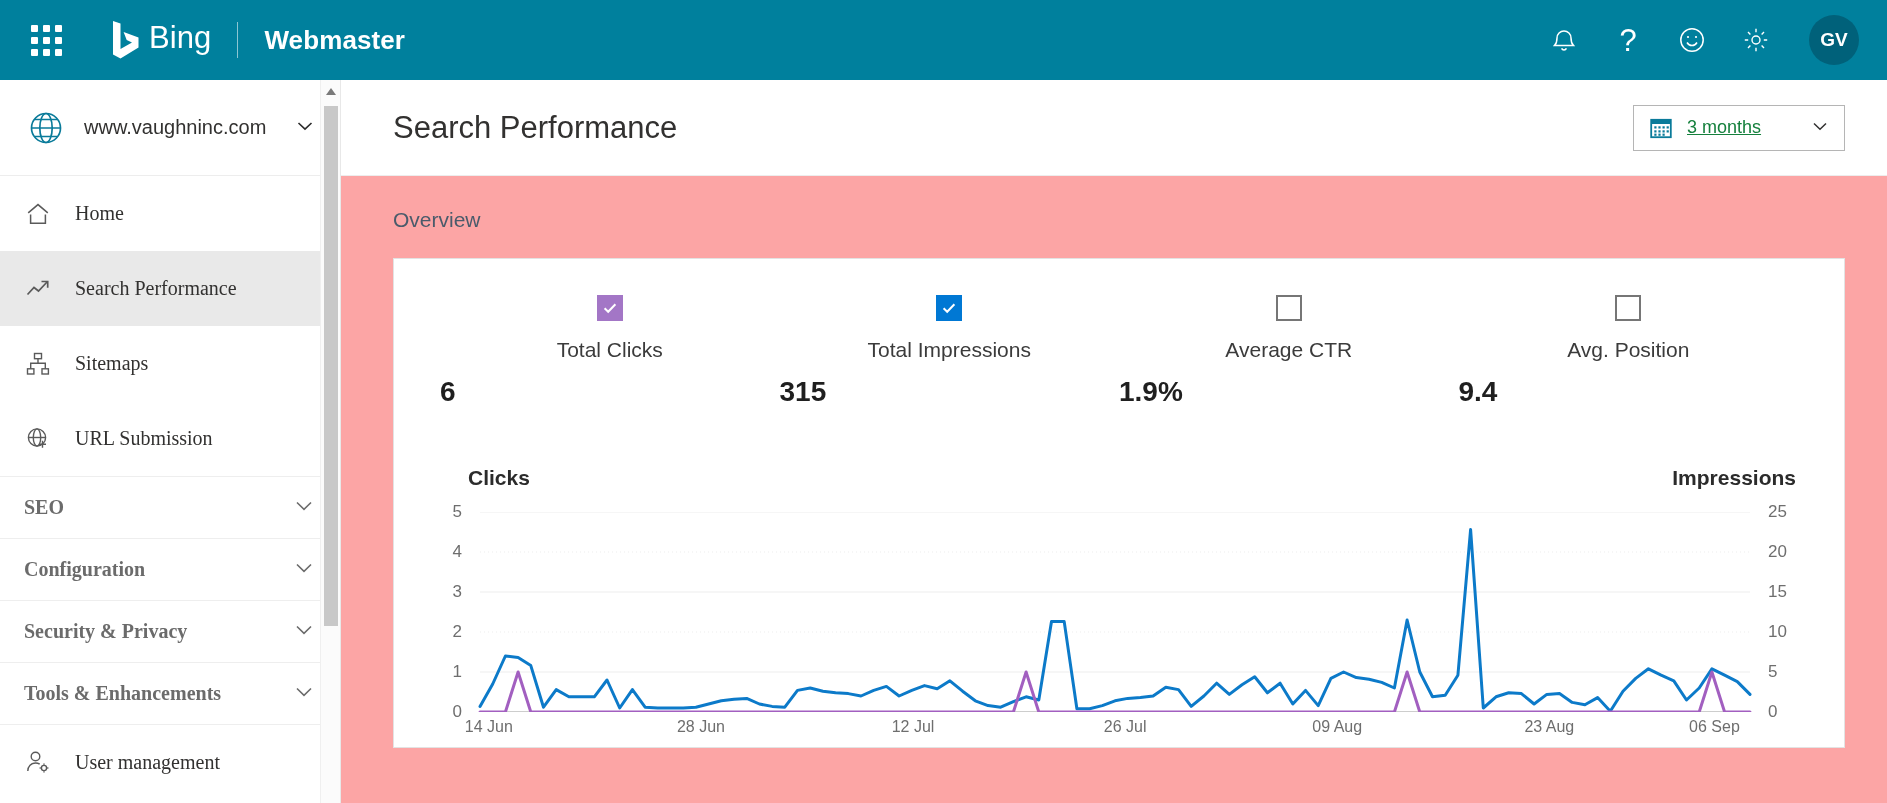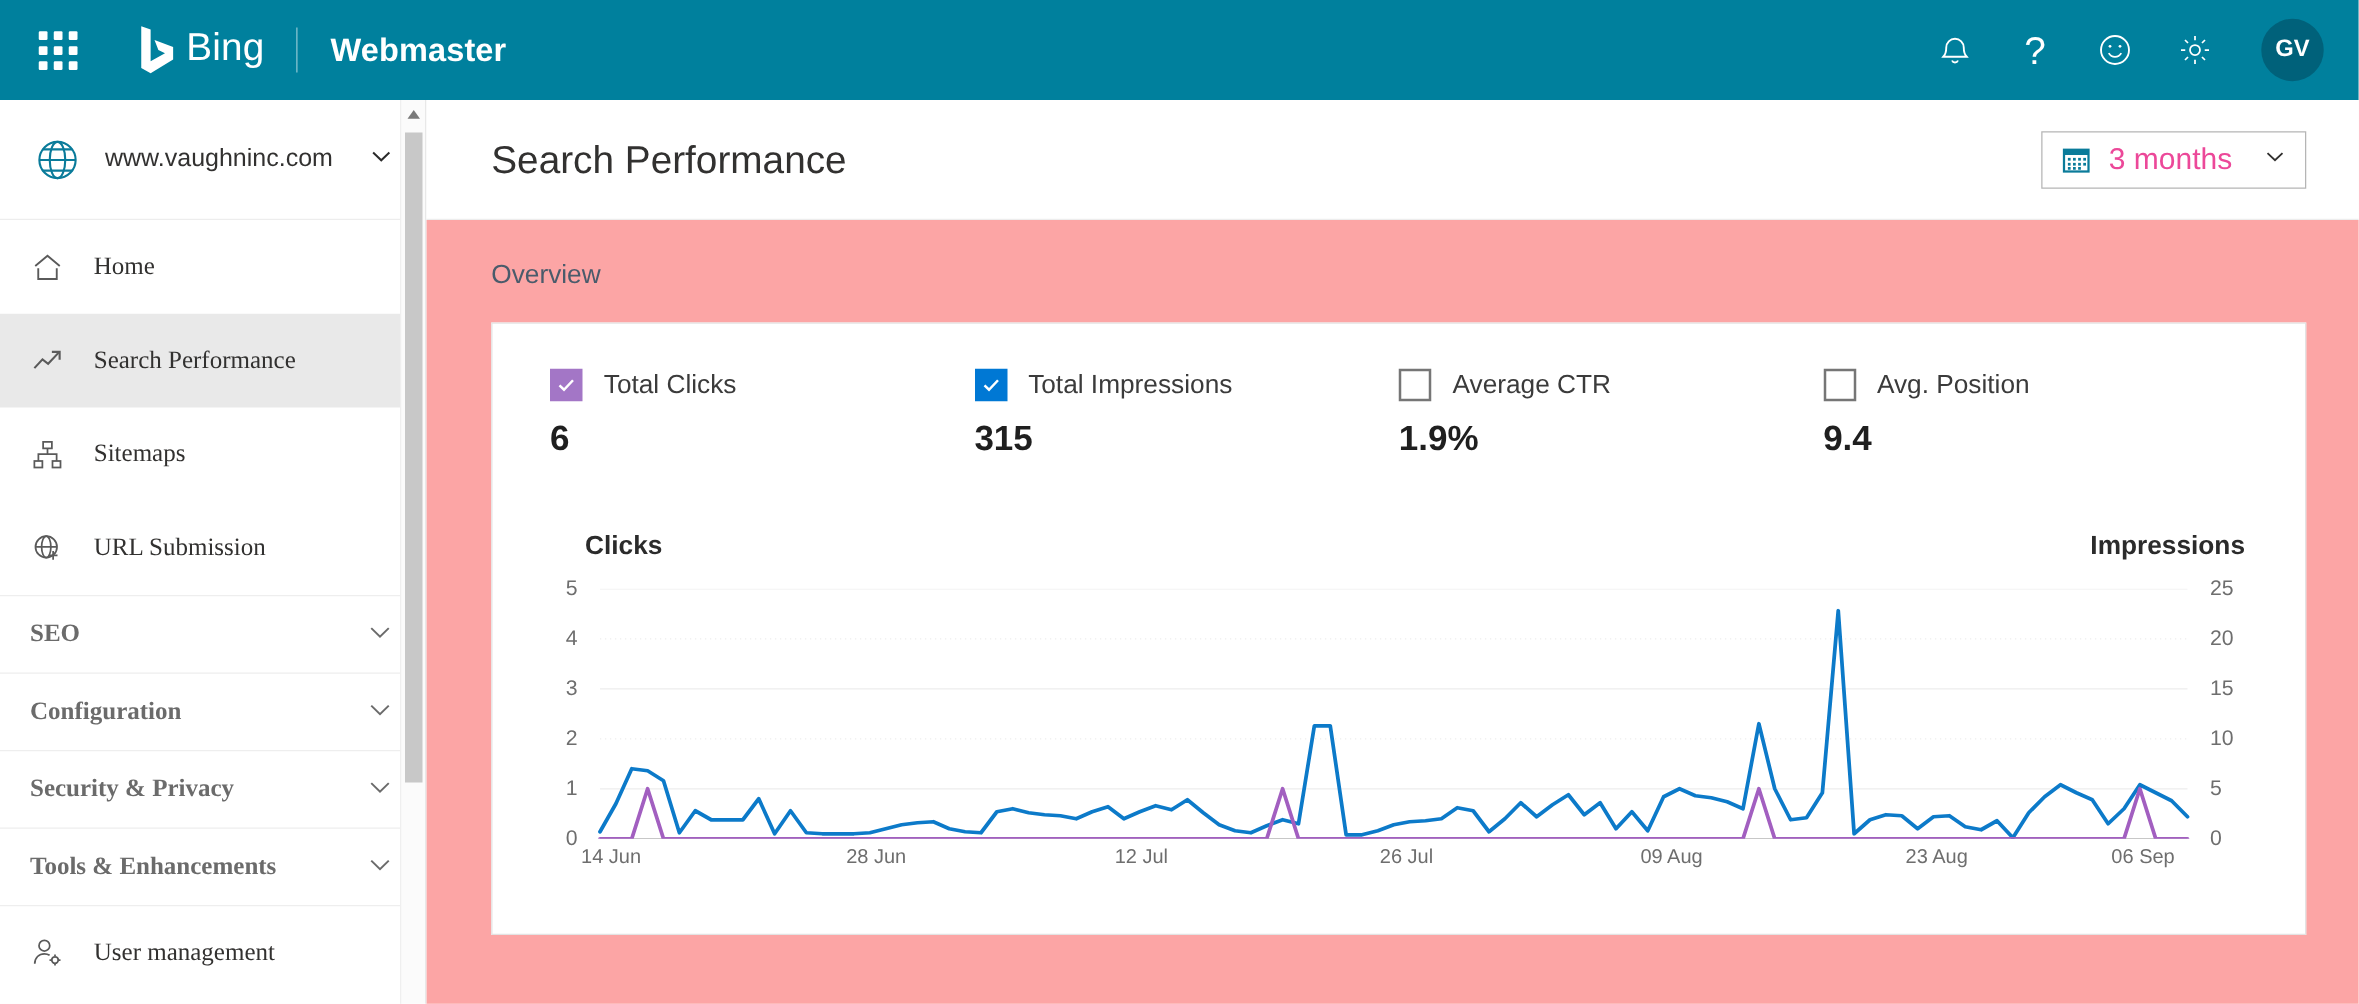--- a/index.html
+++ b/index.html
@@ -199,22 +199,23 @@
     min-width: 212px;
     border: 1px solid #b5b5b5;
     background: #fff;
     display: flex;
     align-items: center;
     padding: 0 14px 0 15px;
     cursor: pointer;
     gap: 14px;
   }
   .date-picker .dp-label {
-    font-size: 24px;
-    color: #ec4899;
+    font-size: 18px;
+    color: #15803d;
+    text-decoration: underline;
   }
   .date-picker .dp-chev { margin-left: auto; }
 
   .content {
     flex: 1;
     background: #fca5a5;
     padding: 32px 42px 0 52px;
     overflow: hidden;
   }
   .overview-label {
@@ -234,20 +235,21 @@
     display: flex;
   }
   .metric {
     flex: 1;
     min-width: 0;
   }
   .metric-head {
     display: flex;
     align-items: center;
     gap: 17px;
+    flex-direction: column;
   }
   .cbox {
     width: 26px; height: 26px;
     flex: 0 0 26px;
     border: 2px solid #767676;
     background: #fff;
     cursor: pointer;
     display: flex; align-items: center; justify-content: center;
   }
   .cbox.checked { border: none; }

